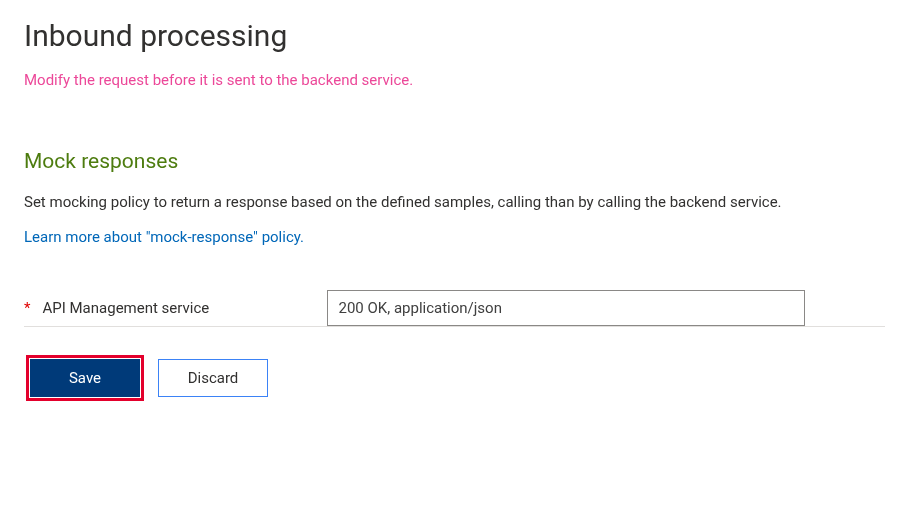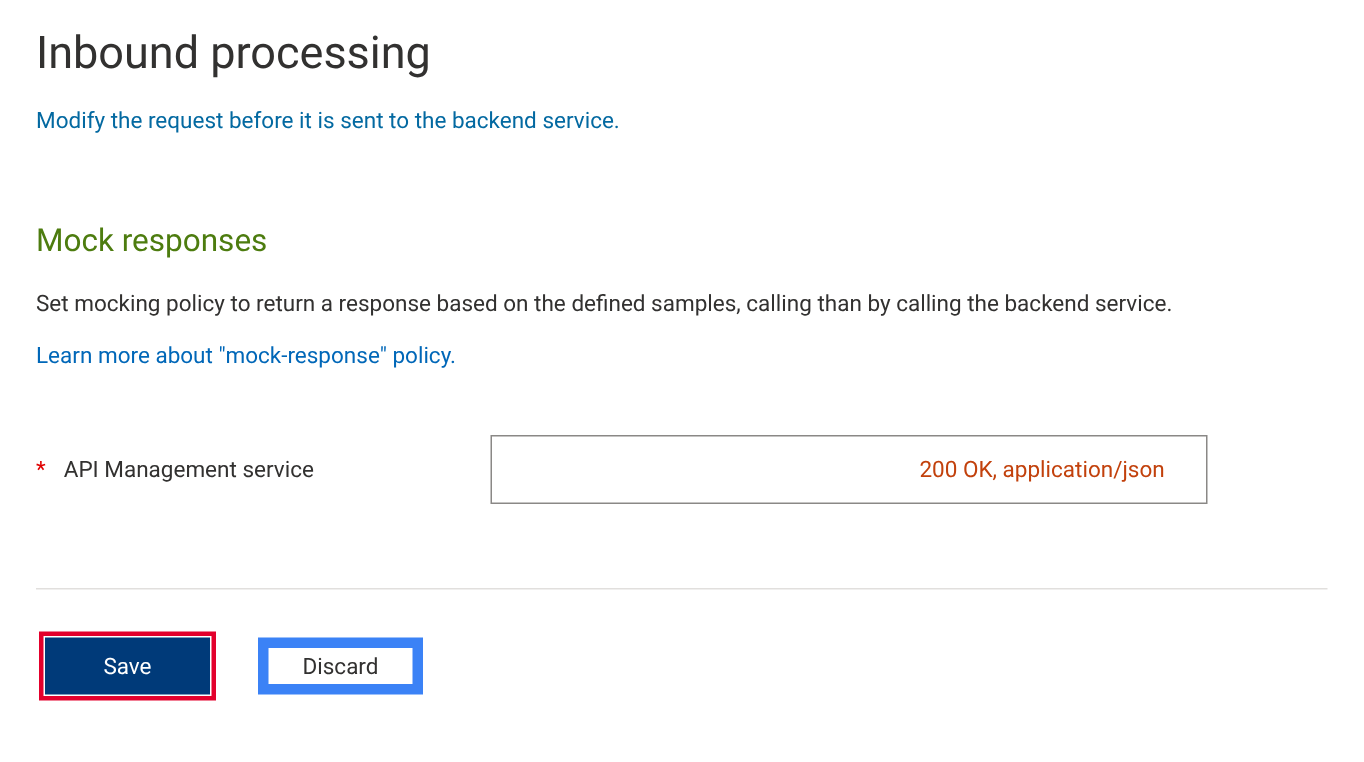--- a/index.html
+++ b/index.html
@@ -19,21 +19,21 @@
       padding: 18px 24px 0 24px;
     }
     .page-title {
       font-size: 30px;
       font-weight: 400;
       color: #323130;
       margin-bottom: 18px;
     }
     .page-subtitle {
       font-size: 15px;
-      color: #0369a1;
+      color: #ec4899;
       margin-bottom: 60px;
     }
     .section-title {
       font-size: 21px;
       font-weight: 400;
       color: #4d7c0f;
       margin-bottom: 20px;
     }
     .section-description {
       font-size: 15px;
@@ -61,38 +61,36 @@
       font-size: 15px;
       color: #323130;
       width: 285px;
     }
     .select-wrap {
       position: relative;
       flex: 0 0 auto;
     }
     .select-input {
       width: 478px;
-      height: 46px;
+      height: 36px;
       border: 1px solid #8a8886;
       background: #ffffff;
       font-size: 15px;
-      color: #c2410c;
+      color: #404040;
       padding: 4px 28px 4px 10px;
       appearance: none;
       -webkit-appearance: none;
       outline: none;
       font-family: inherit;
-      text-align: right;
     }
     .footer {
       border-top: 1px solid #e1dfdd;
-      margin-top: 56px;
       padding-top: 32px;
       display: flex;
-      gap: 32px;
+      gap: 18px;
       align-items: center;
       padding-left: 6px;
     }
     .btn {
       height: 38px;
       min-width: 110px;
       font-size: 15px;
       font-family: inherit;
       cursor: pointer;
       display: inline-flex;
@@ -105,21 +103,21 @@
       color: #ffffff;
       border: none;
     }
     .btn-primary-highlight {
       outline: 3px solid #e3002c;
       outline-offset: 1px;
     }
     .btn-secondary {
       background: #ffffff;
       color: #323130;
-      border: 7px solid #3b82f6;
+      border: 1px solid #3b82f6;
     }
   </style>
 </head>
 <body>
 
 <div class="page">
   <h1 class="page-title">Inbound processing</h1>
   <p class="page-subtitle">Modify the request before it is sent to the backend service.</p>
 
   <h2 class="section-title">Mock responses</h2>

